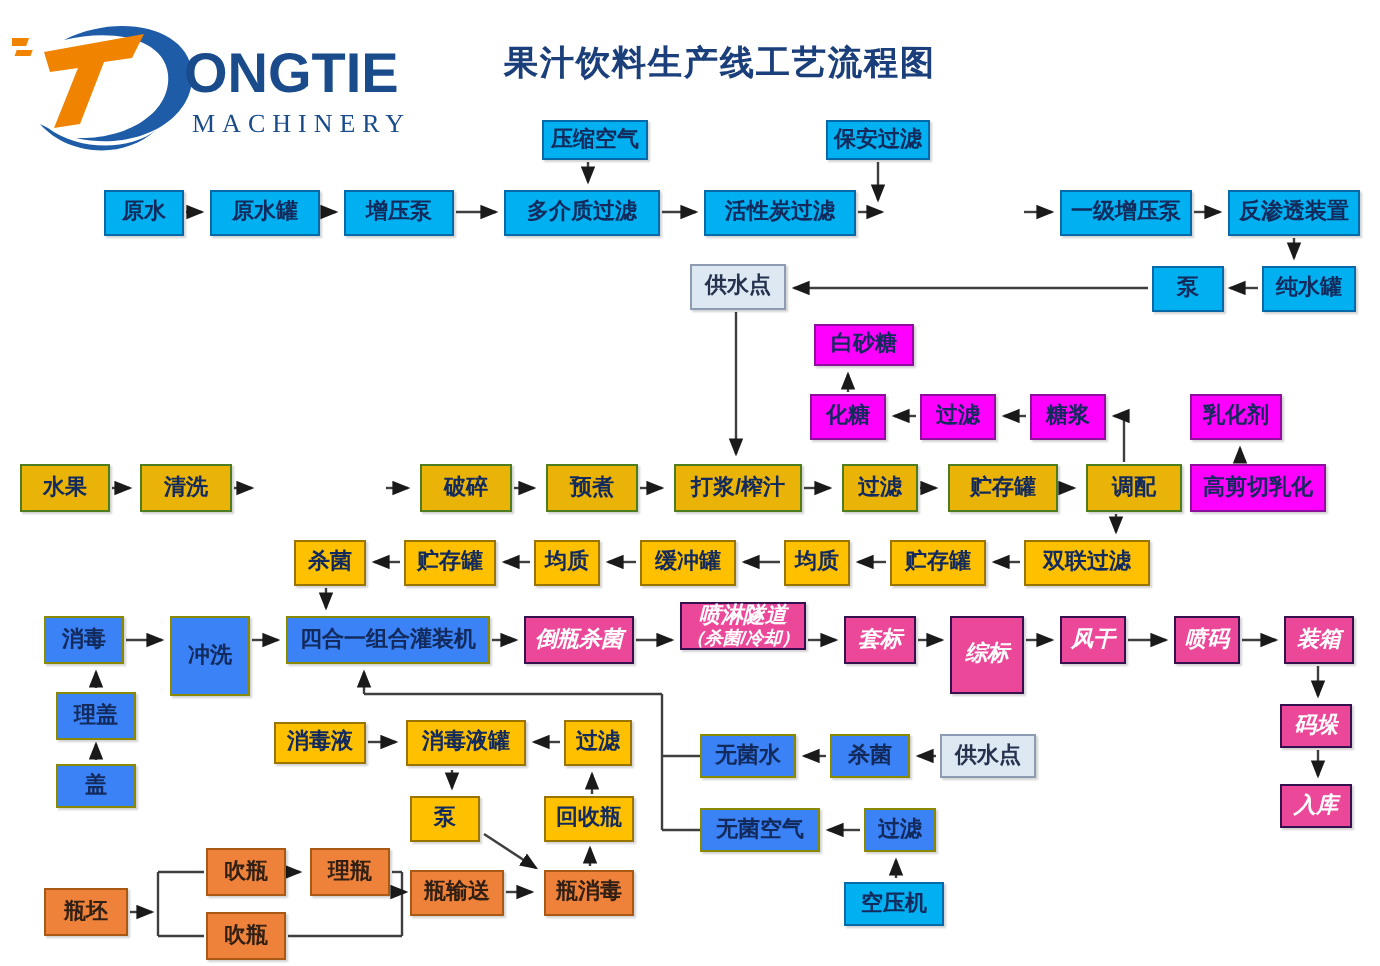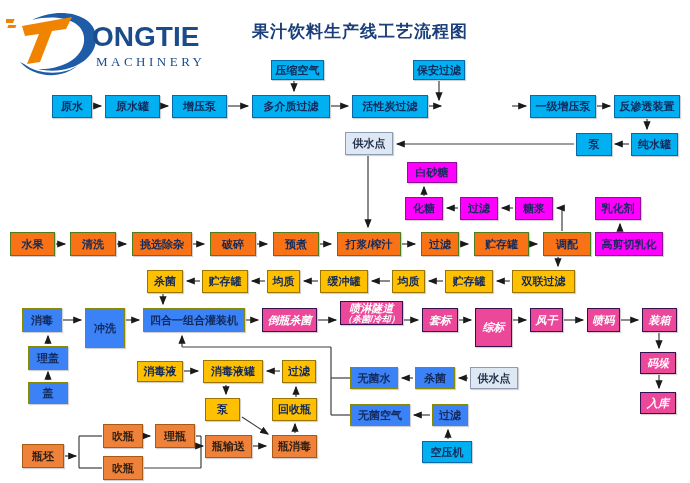--- a/index.html
+++ b/index.html
@@ -17,21 +17,21 @@
   .node{
     position:absolute;box-sizing:border-box;display:flex;flex-direction:column;
     align-items:center;justify-content:center;text-align:center;
     font-size:11px;font-weight:bold;color:#122a5c;line-height:1.15;
     border:1px solid #333;padding:1px;box-shadow:1px 1px 1px rgba(0,0,0,0.18);
   }
   .node .sub{font-size:9px;font-weight:bold;}
   .blue{background:#00B0F0;border-color:#066aa8;}
   .lightblue{background:#dde8f3;border-color:#8d9cb2;color:#26324d;}
   .magenta{background:#FF00FF;border-color:#8f0f9c;}
-  .green{background:#f97316;border-color:#4e7d1e;}
+  .green{background:#eab308;border-color:#4e7d1e;}
   .gold{background:#FFC000;border-color:#9a7400;}
   .yellow{background:#3b82f6;border-color:#8a8a00;}
   .purple{background:#ec4899;border-color:#37104f;color:#ffffff;font-style:italic;}
   .dorange{background:#EF823A;border-color:#a85a14;color:#332014;}
 </style>
 </head>
 <body>
 
 <div class="canvas">
 
@@ -157,21 +157,20 @@
 
   <div class="node magenta" style="left:407px;top:162px;width:50px;height:21px">白砂糖</div>
   <div class="node magenta" style="left:405px;top:197px;width:38px;height:23px">化糖</div>
   <div class="node magenta" style="left:460px;top:197px;width:38px;height:23px">过滤</div>
   <div class="node magenta" style="left:515px;top:197px;width:38px;height:23px">糖浆</div>
   <div class="node magenta" style="left:595px;top:197px;width:46px;height:23px">乳化剂</div>
   <div class="node magenta" style="left:595px;top:232px;width:68px;height:24px">高剪切乳化</div>
 
   <div class="node green" style="left:10px;top:232px;width:45px;height:24px">水果</div>
   <div class="node green" style="left:70px;top:232px;width:46px;height:24px">清洗</div>
-  <div class="node green" style="left:132px;top:232px;width:60px;height:24px">挑选除杂</div>
   <div class="node green" style="left:210px;top:232px;width:46px;height:24px">破碎</div>
   <div class="node green" style="left:273px;top:232px;width:46px;height:24px">预煮</div>
   <div class="node green" style="left:337px;top:232px;width:64px;height:24px">打浆/榨汁</div>
   <div class="node green" style="left:421px;top:232px;width:38px;height:24px">过滤</div>
   <div class="node green" style="left:474px;top:232px;width:55px;height:24px">贮存罐</div>
   <div class="node green" style="left:543px;top:232px;width:48px;height:24px">调配</div>
 
   <div class="node gold" style="left:147px;top:270px;width:36px;height:23px">杀菌</div>
   <div class="node gold" style="left:202px;top:270px;width:46px;height:23px">贮存罐</div>
   <div class="node gold" style="left:267px;top:270px;width:33px;height:23px">均质</div>

